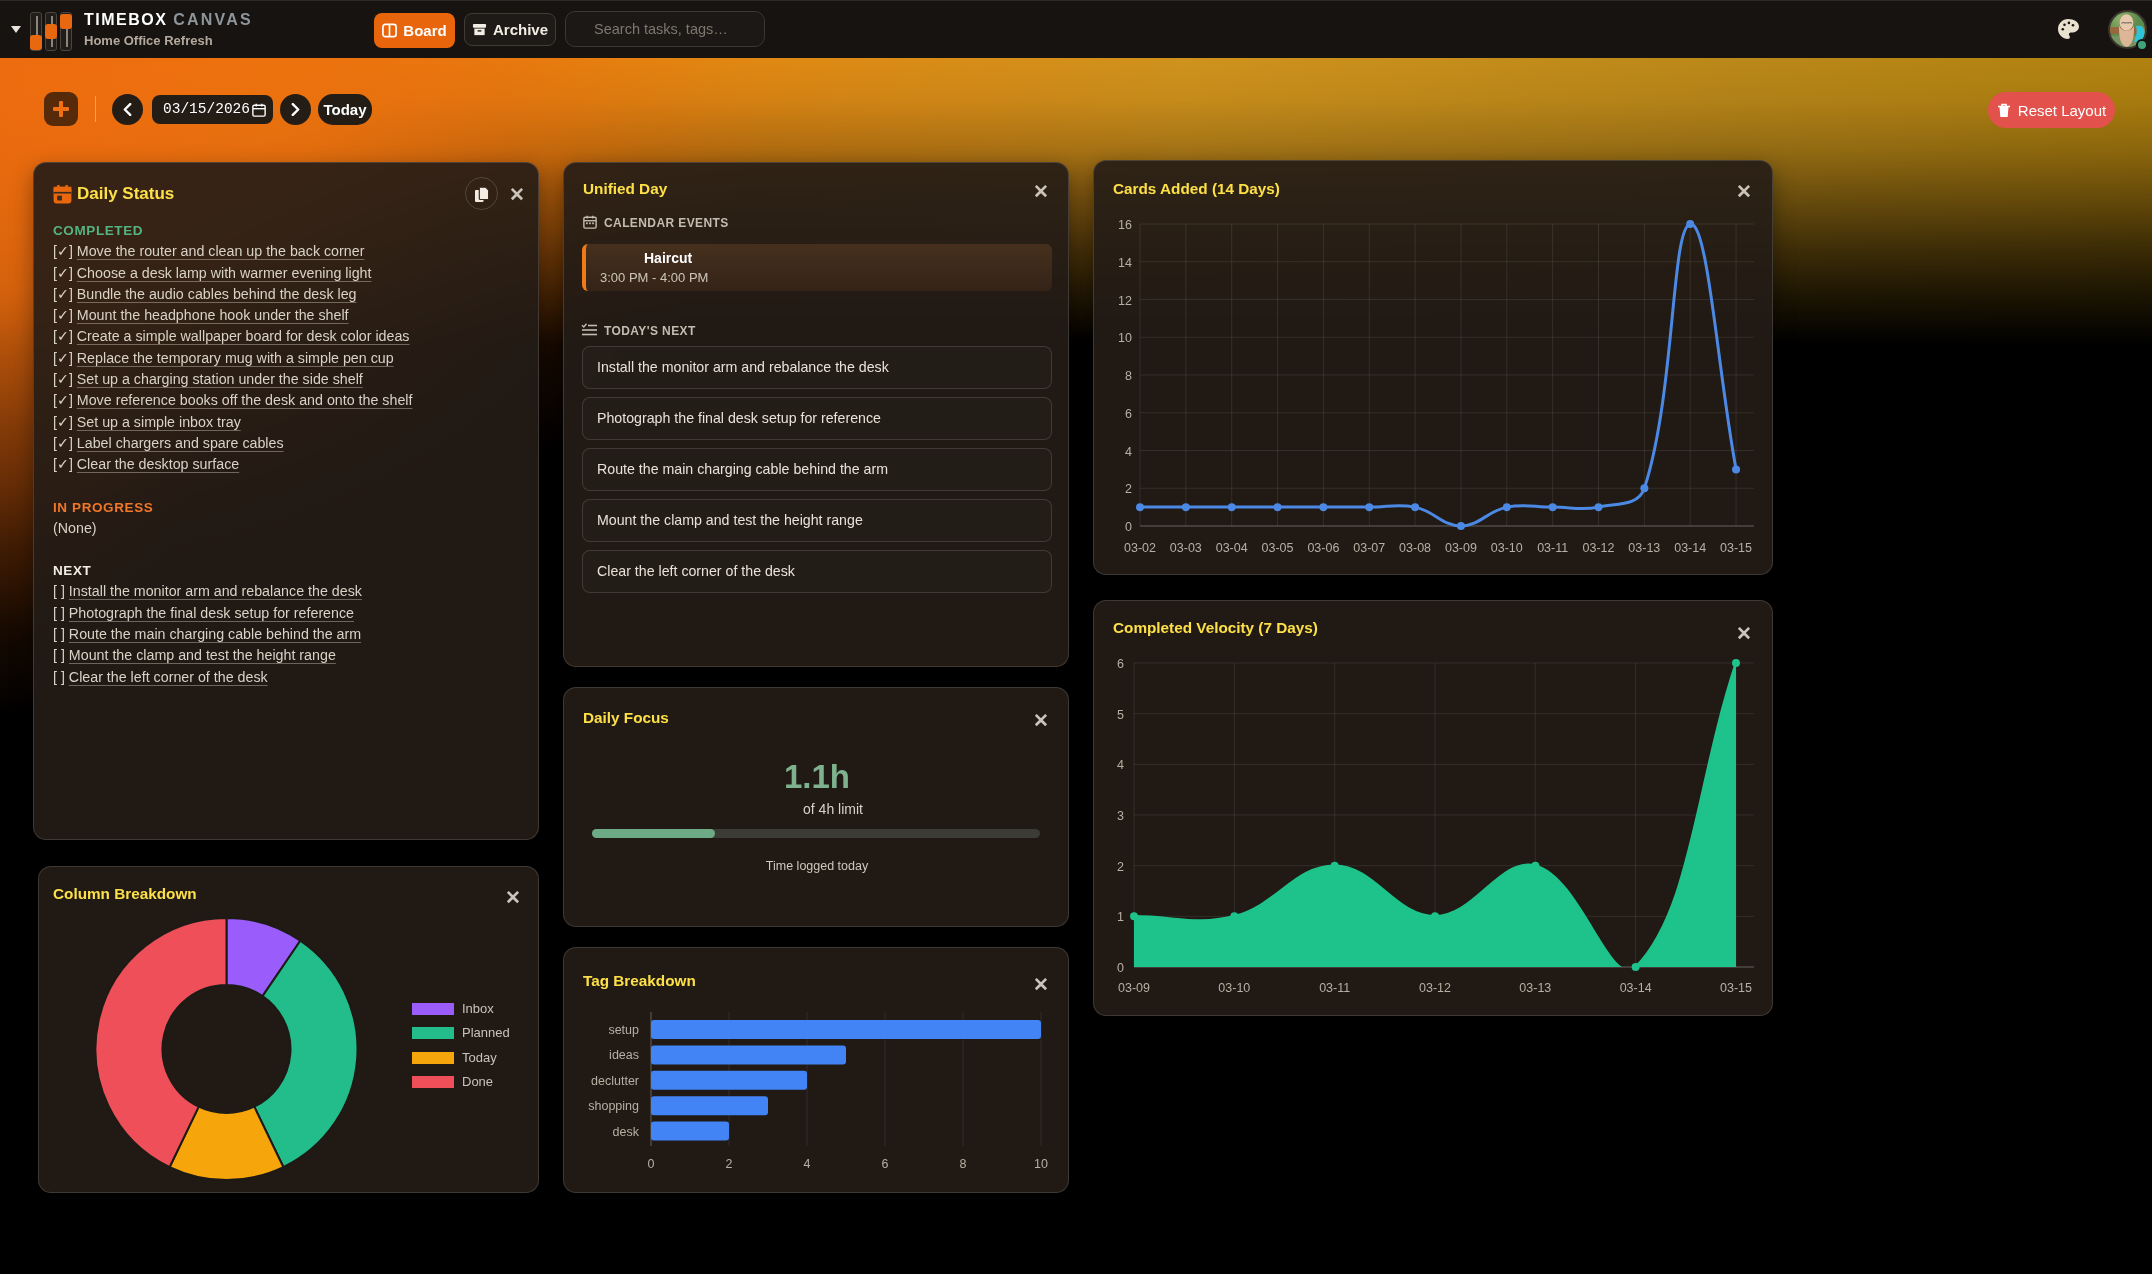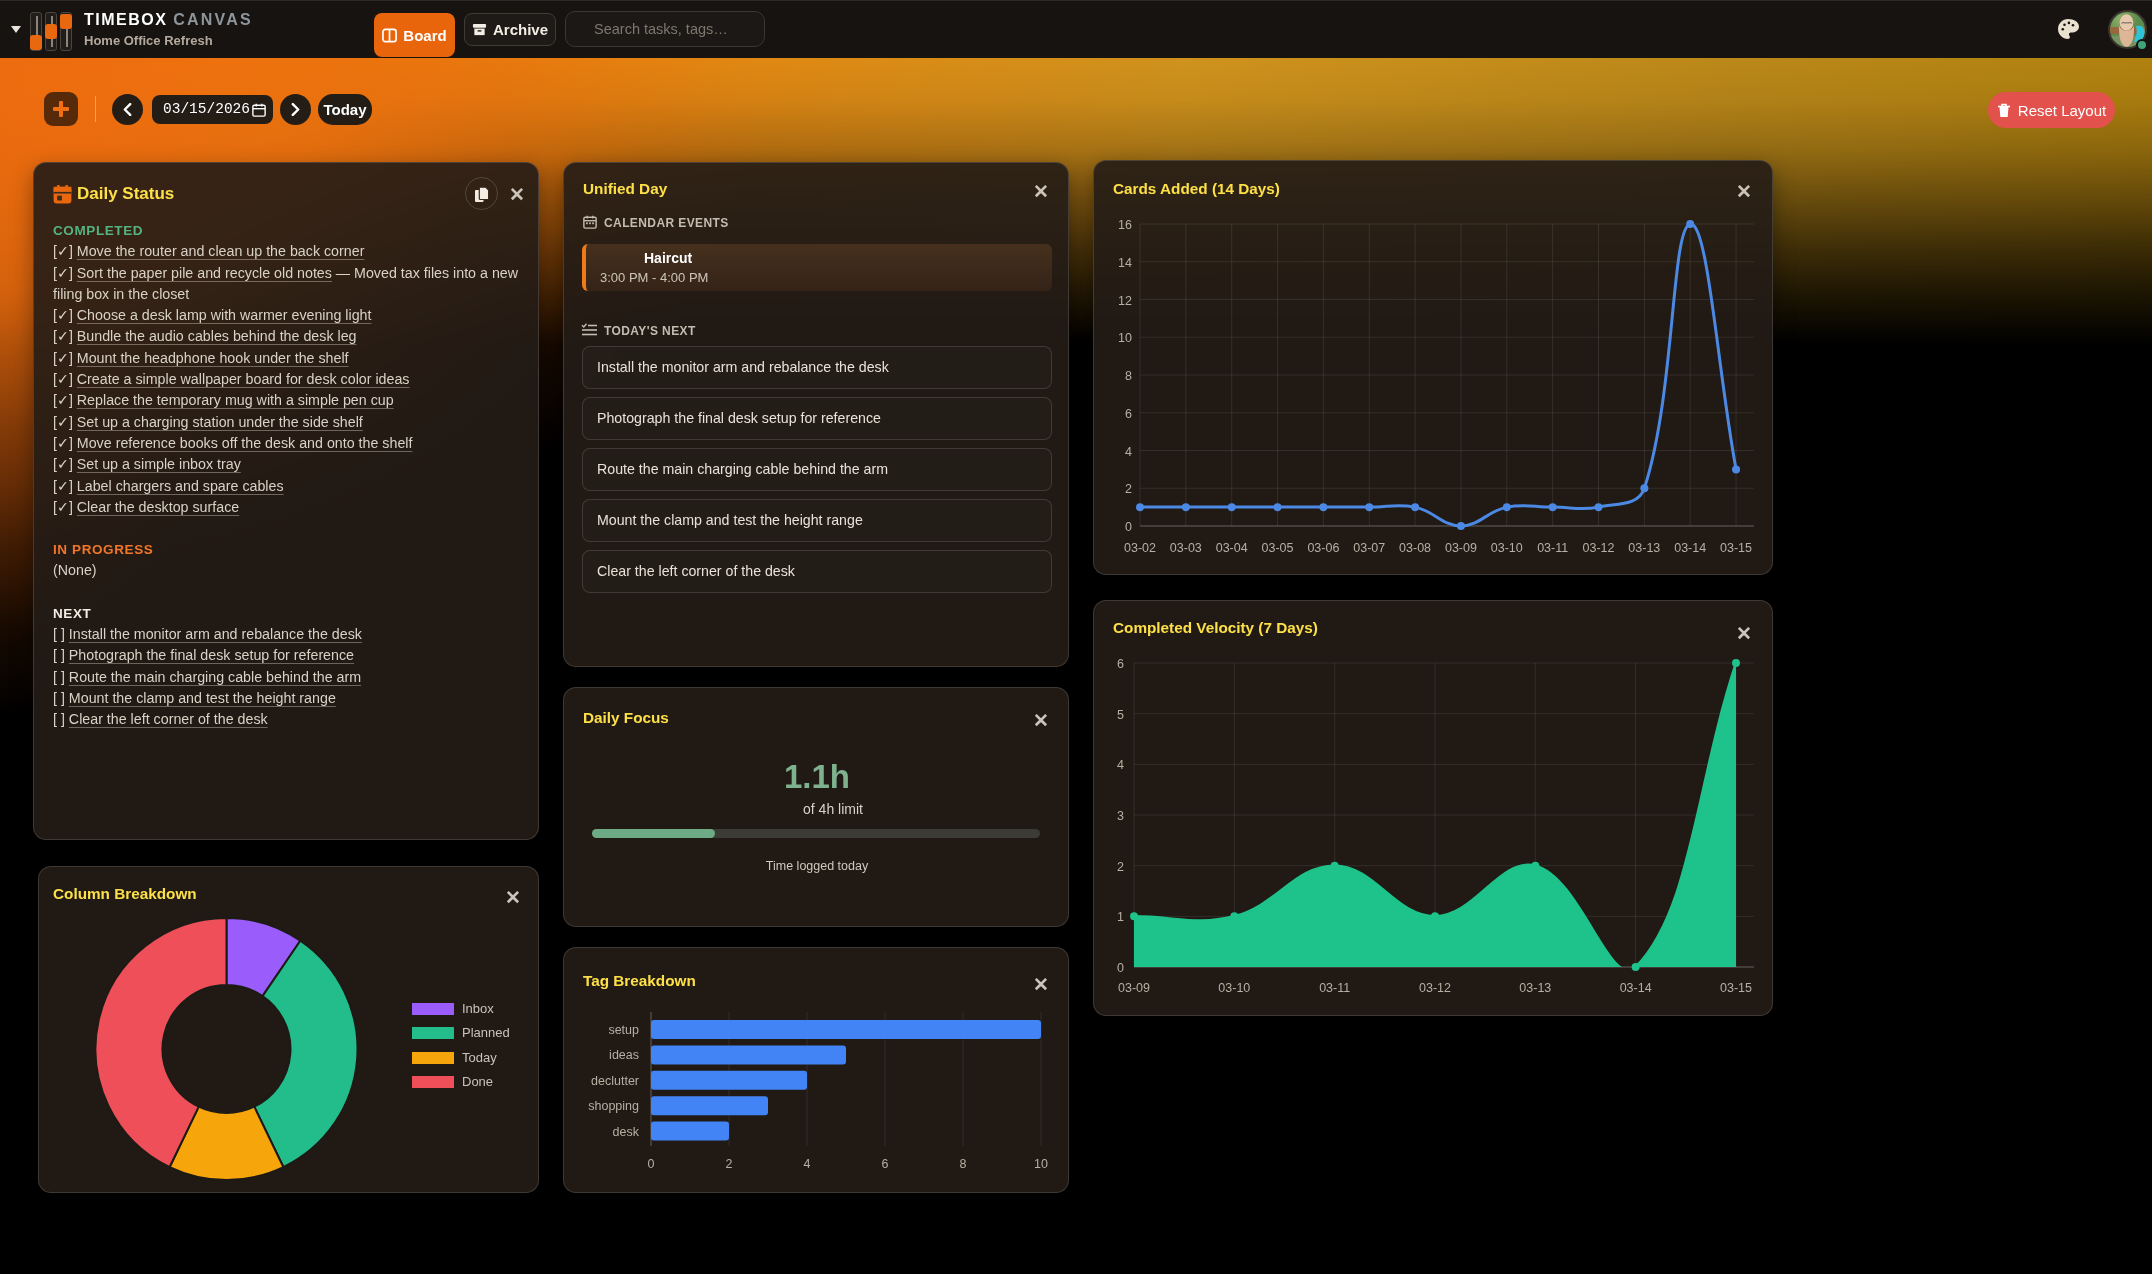--- a/index.html
+++ b/index.html
@@ -14,21 +14,21 @@
 }
 
 #nav { position:absolute; left:0; top:0; width:2152px; height:58px; background:#161310; }
 #caret { position:absolute; left:11px; top:26px; width:0; height:0; border-left:5px solid transparent; border-right:5px solid transparent; border-top:7px solid #e9e4dc; }
 .track { position:absolute; top:12px; width:12px; height:39px; background:#201d1a; border:1px solid #4a453e; border-radius:3px; }
 .track::before { content:""; position:absolute; left:5px; top:3px; width:2px; height:31px; background:#8a847b; }
 .knob { position:absolute; left:-1px; width:12px; height:15px; background:#e8680f; border-radius:3px; }
 #brand-title { position:absolute; left:84px; top:11px; font-size:16px; font-weight:bold; color:#fff; letter-spacing:1.5px; }
 #brand-title span { color:#8e959b; letter-spacing:2.2px; }
 #brand-sub { position:absolute; left:84px; top:33px; font-size:13px; font-weight:bold; color:#b3a99c; }
-#btn-board { position:absolute; left:374px; top:13px; width:81px; height:44px; background:#e8650c; border-radius:8px; color:#fff; font-size:15px; font-weight:bold; display:flex; align-items:center; justify-content:center; gap:6px; }
+#btn-board { position:absolute; left:374px; top:13px; width:81px; height:35px; background:#e8650c; border-radius:8px; color:#fff; font-size:15px; font-weight:bold; display:flex; align-items:center; justify-content:center; gap:6px; }
 #btn-archive { position:absolute; left:464px; top:13px; width:92px; height:33px; background:#1d1a17; border:1px solid #413c36; border-radius:8px; color:#f2ede5; font-size:15px; font-weight:bold; display:flex; align-items:center; justify-content:center; gap:6px; }
 #search { position:absolute; left:565px; top:11px; width:200px; height:36px; background:#1b1815; border:1px solid #3b3732; border-radius:10px; color:#7d776e; font-size:14.5px; line-height:34px; padding-left:28px; }
 #avatar { position:absolute; left:2108px; top:10px; width:39px; height:39px; border-radius:50%; border:2px solid #3a352f; overflow:hidden; }
 #status-dot { position:absolute; left:2136px; top:39px; width:12px; height:12px; border-radius:50%; background:#3fa578; border:2px solid #161310; }
 
 #btn-add { position:absolute; left:44px; top:92px; width:34px; height:34px; background:rgba(28,17,9,0.72); border-radius:9px; text-align:center; }
 #tb-divider { position:absolute; left:95px; top:96px; width:1px; height:26px; background:rgba(255,255,255,0.35); }
 .circbtn { position:absolute; top:94px; width:31px; height:31px; background:#241d16; border-radius:50%; color:#fff; text-align:center; }
 #datebox { position:absolute; left:152px; top:95px; width:121px; height:29px; background:#241d16; border-radius:8px; color:#fff; font-family:"Liberation Mono", monospace; font-size:14.5px; line-height:29px; padding-left:11px; }
 #btn-today { position:absolute; left:318px; top:94px; width:54px; height:31px; background:#241d16; border-radius:15px; color:#fff; font-size:15px; font-weight:bold; text-align:center; line-height:31px; }
@@ -159,21 +159,20 @@
     <div style="position:absolute; left:431px; top:14px; width:33px; height:33px; border:1px solid rgba(255,255,255,0.16); border-radius:50%;">
       <svg width="16" height="17" viewBox="0 0 16 17" style="margin:8px 0 0 8px;">
           <rect x="1" y="4" width="8.5" height="12" rx="1" fill="#f2ece2"></rect>
           <path d="M6.2 1.2 h5.4 l3 3 v8.4 a0.9 0.9 0 0 1 -0.9 0.9 h-7.5 a0.9 0.9 0 0 1 -0.9 -0.9 v-10.5 a0.9 0.9 0 0 1 0.9 -0.9 z" fill="#f2ece2" stroke="#38291c" stroke-width="1.2"></path>
         </svg>
     </div>
     <div class="px" style="left:475px; top:22px;">✕</div>
     <div class="body">
       <div class="sechead" style="color:#55b383;">COMPLETED</div>
       <div>[✓] <span class="tl">Move the router and clean up the back corner</span></div>
-      <div>[✓] <span class="tl">Sort the paper pile and recycle old notes</span> — Moved tax files into a new<br>filing box in the closet</div>
       <div>[✓] <span class="tl">Choose a desk lamp with warmer evening light</span></div>
       <div>[✓] <span class="tl">Bundle the audio cables behind the desk leg</span></div>
       <div>[✓] <span class="tl">Mount the headphone hook under the shelf</span></div>
       <div>[✓] <span class="tl">Create a simple wallpaper board for desk color ideas</span></div>
       <div>[✓] <span class="tl">Replace the temporary mug with a simple pen cup</span></div>
       <div>[✓] <span class="tl">Set up a charging station under the side shelf</span></div>
       <div>[✓] <span class="tl">Move reference books off the desk and onto the shelf</span></div>
       <div>[✓] <span class="tl">Set up a simple inbox tray</span></div>
       <div>[✓] <span class="tl">Label chargers and spare cables</span></div>
       <div>[✓] <span class="tl">Clear the desktop surface</span></div>

